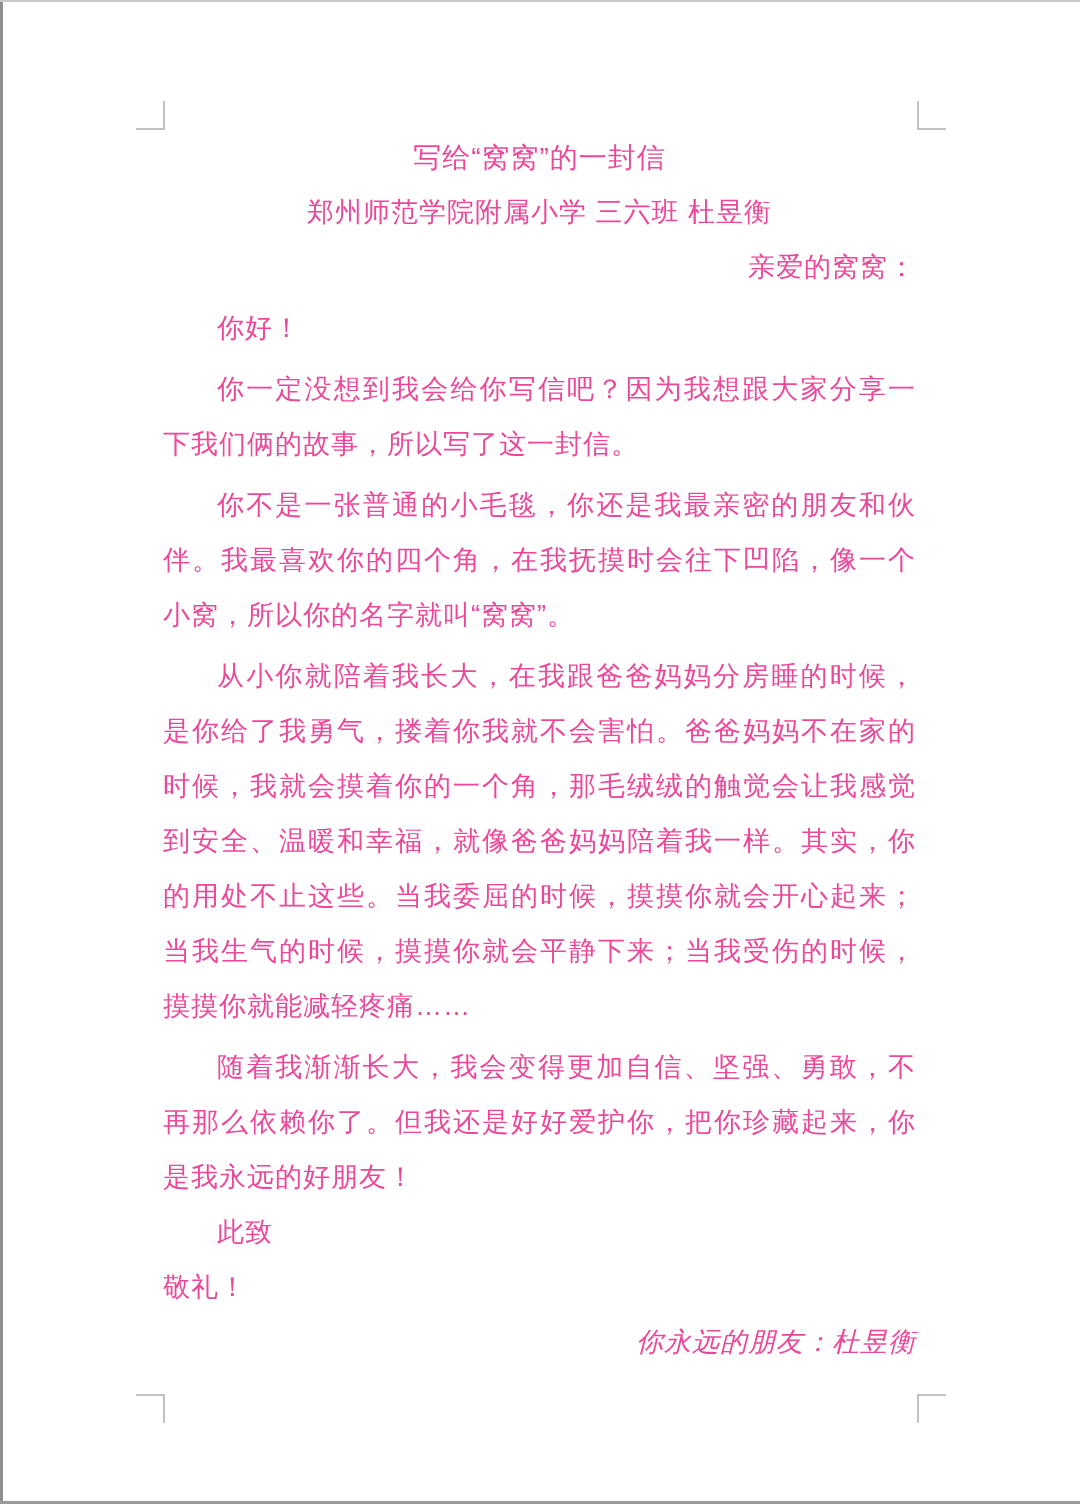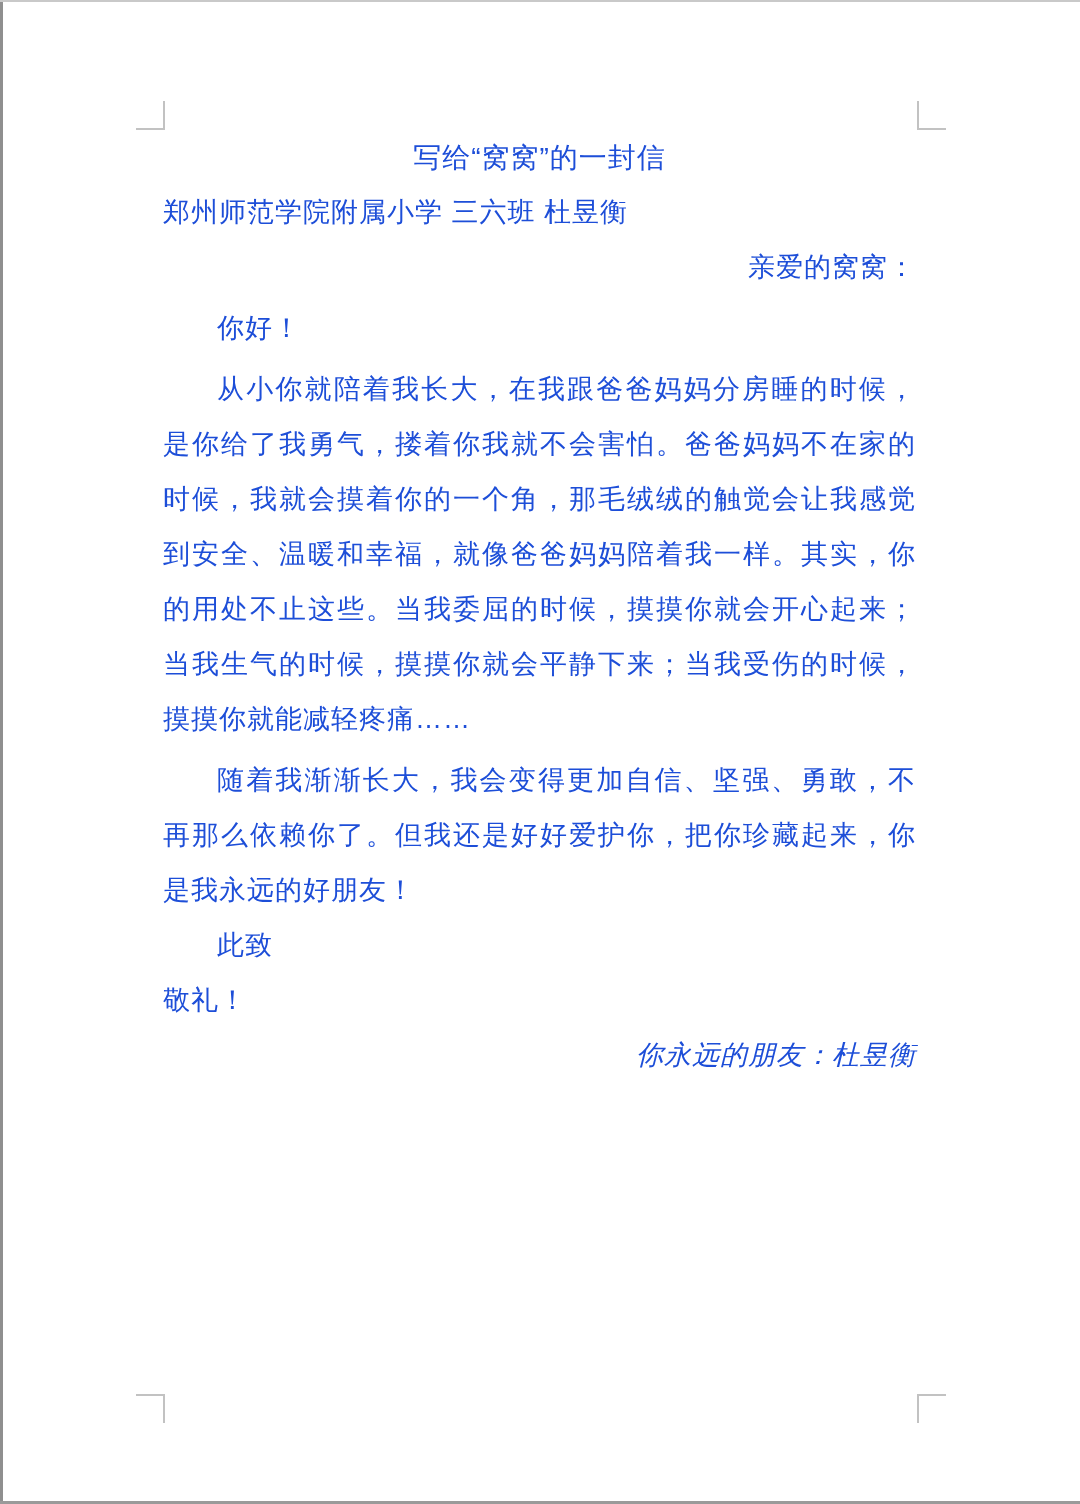--- a/index.html
+++ b/index.html
@@ -3,21 +3,21 @@
 <meta charset="utf-8">
 <style>
   html, body { margin: 0; padding: 0; background: #ffffff; }
   .page {
     position: relative;
     width: 1080px;
     height: 1504px;
     background: #ffffff;
     overflow: hidden;
     font-family: "Liberation Sans", sans-serif;
-    color: #1d4ed8;
+    color: #ec4899;
   }
   
   .edge-left   { position: absolute; left: 0; top: 0; width: 3px; height: 1504px; background: #8f8f8f; }
   .edge-top    { position: absolute; left: 0; top: 0; width: 1080px; height: 2px; background: #c9c9c9; }
   .edge-bottom { position: absolute; left: 0; top: 1501px; width: 1080px; height: 3px; background: #9a9a9a; }
 
   
   .mark { position: absolute; width: 27px; height: 27px; }
   .mark-tl { left: 136px; top: 101px;  border-right: 2px solid #c2c2c2; border-bottom: 2px solid #c2c2c2; }
   .mark-tr { left: 917px; top: 101px;  border-left: 2px solid #c2c2c2;  border-bottom: 2px solid #c2c2c2; }
@@ -28,21 +28,21 @@
     position: absolute;
     left: 163px;
     top: 130px;
     width: 753px;
     font-size: 27px;
     line-height: 55px;
     letter-spacing: 1px;
   }
   .content p, .content div { margin: 0; }
   .title   { text-align: center; font-size: 28px; }
-  .byline  { text-align: left; }
+  .byline  { text-align: center; }
   .salutation { text-align: right; }
   .para {
     margin-top: 6px !important;
     text-indent: 2em;
     text-align: justify;
     text-justify: inter-ideograph;
   }
   .closing-salute { text-indent: 2em; }
   .closing-respect { text-indent: 0; }
   .right { text-align: right; font-style: italic; }
@@ -61,20 +61,22 @@
   <div class="mark mark-tr"></div>
   <div class="mark mark-bl"></div>
   <div class="mark mark-br"></div>
 
   <div class="content">
     <div class="title">写给“窝窝”的一封信</div>
     <div class="byline">郑州师范学院附属小学 三六班 杜昱衡</div>
     <div class="salutation">亲爱的窝窝：</div>
 
     <p class="para">你好！</p>
+    <p class="para">你一定没想到我会给你写信吧？因为我想跟大家分享一下我们俩的故事，所以写了这一封信。</p>
+    <p class="para">你不是一张普通的小毛毯，你还是我最亲密的朋友和伙伴。我最喜欢你的四个角，在我抚摸时会往下凹陷，像一个小窝，所以你的名字就叫“窝窝”。</p>
     <p class="para">从小你就陪着我长大，在我跟爸爸妈妈分房睡的时候，是你给了我勇气，搂着你我就不会害怕。爸爸妈妈不在家的时候，我就会摸着你的一个角，那毛绒绒的触觉会让我感觉到安全、温暖和幸福，就像爸爸妈妈陪着我一样。其实，你的用处不止这些。当我委屈的时候，摸摸你就会开心起来；当我生气的时候，摸摸你就会平静下来；当我受伤的时候，摸摸你就能减轻疼痛……</p>
     <p class="para">随着我渐渐长大，我会变得更加自信、坚强、勇敢，不再那么依赖你了。但我还是好好爱护你，把你珍藏起来，你是我永远的好朋友！</p>
 
     <p class="closing-salute">此致</p>
     <p class="closing-respect">敬礼！</p>
 
     <p class="right">你永远的朋友：杜昱衡</p>
   </div>
 
 </div>

